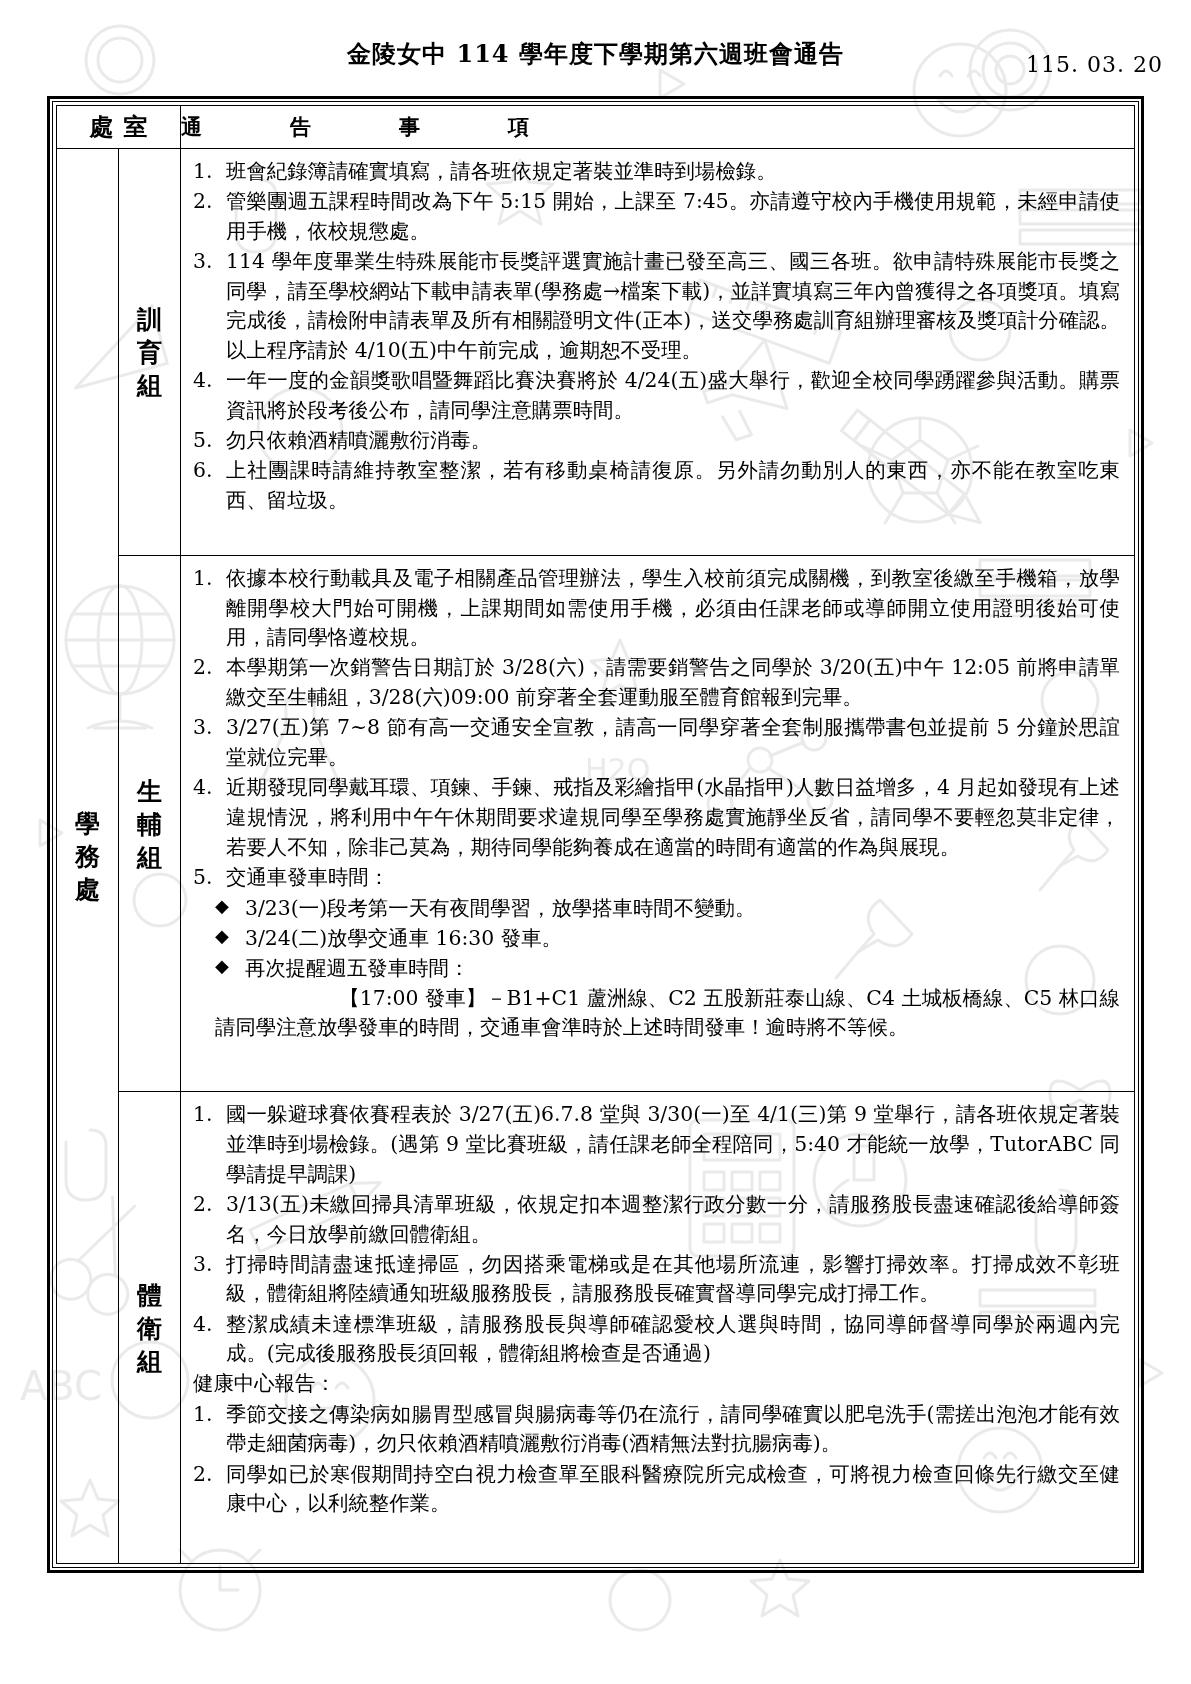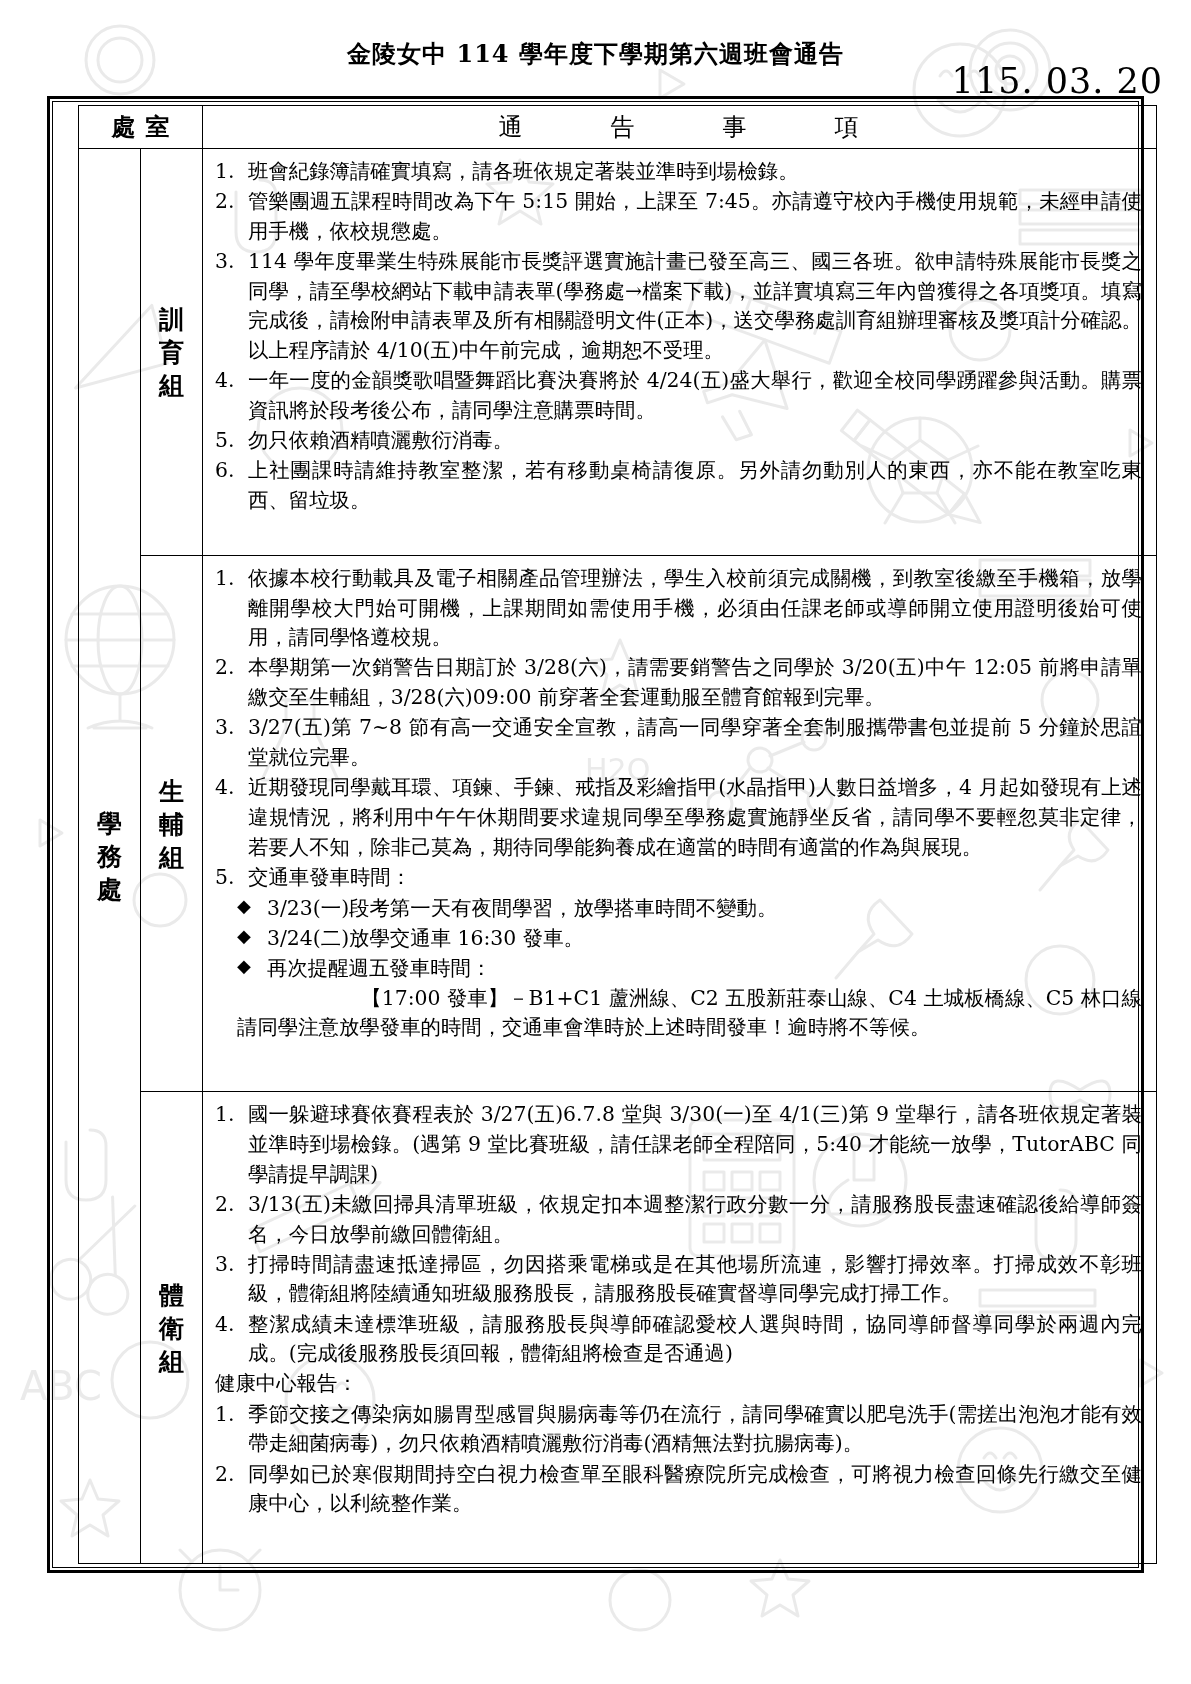--- a/index.html
+++ b/index.html
@@ -45,22 +45,22 @@
     text-align: center;
     font-size: 24px;
     font-weight: bold;
     letter-spacing: 1px;
     line-height: 1;
     font-family: "DejaVu Serif", "Liberation Serif", serif;
   }
   .doc-date {
     position: absolute;
     right: 28px;
-    top: 61px;
-    font-size: 35px;
+    top: 52px;
+    font-size: 22px;
     letter-spacing: 1px;
     font-family: "DejaVu Serif", "Liberation Serif", serif;
   }
 
   
   .frame-outer {
     position: absolute;
     left: 47px;
     top: 96px;
     width: 1097px;
@@ -80,21 +80,20 @@
 
   
   table.notice {
     position: absolute;
     left: 56px;
     top: 105px;
     width: 1079px;
     height: 1459px;
     border-collapse: collapse;
     table-layout: fixed;
-    margin-left: 22px;
   }
   table.notice td, table.notice th {
     border: 1px solid #000;
     vertical-align: top;
     padding: 0;
   }
 
   .col-office   { width: 62px; }
   .col-group    { width: 62px; }
   .col-body     { width: auto; }
@@ -107,23 +106,22 @@
   .th-office {
     text-align: center;
     font-size: 24px;
     font-weight: bold;
     letter-spacing: 10px;
     padding-left: 10px !important;
     line-height: 42px;
     white-space: nowrap;
   }
   .th-body {
-    text-align: center;
-    font-size: 24px;
-    font-weight: normal;
+    font-size: 21px;
+    font-weight: bold;
     line-height: 42px;
     letter-spacing: 2px;
   }
   .th-body .sp { display: inline-block; width: 86px; }
 
   
   .vcell {
     text-align: center;
     font-size: 25px;
     font-weight: bold;

